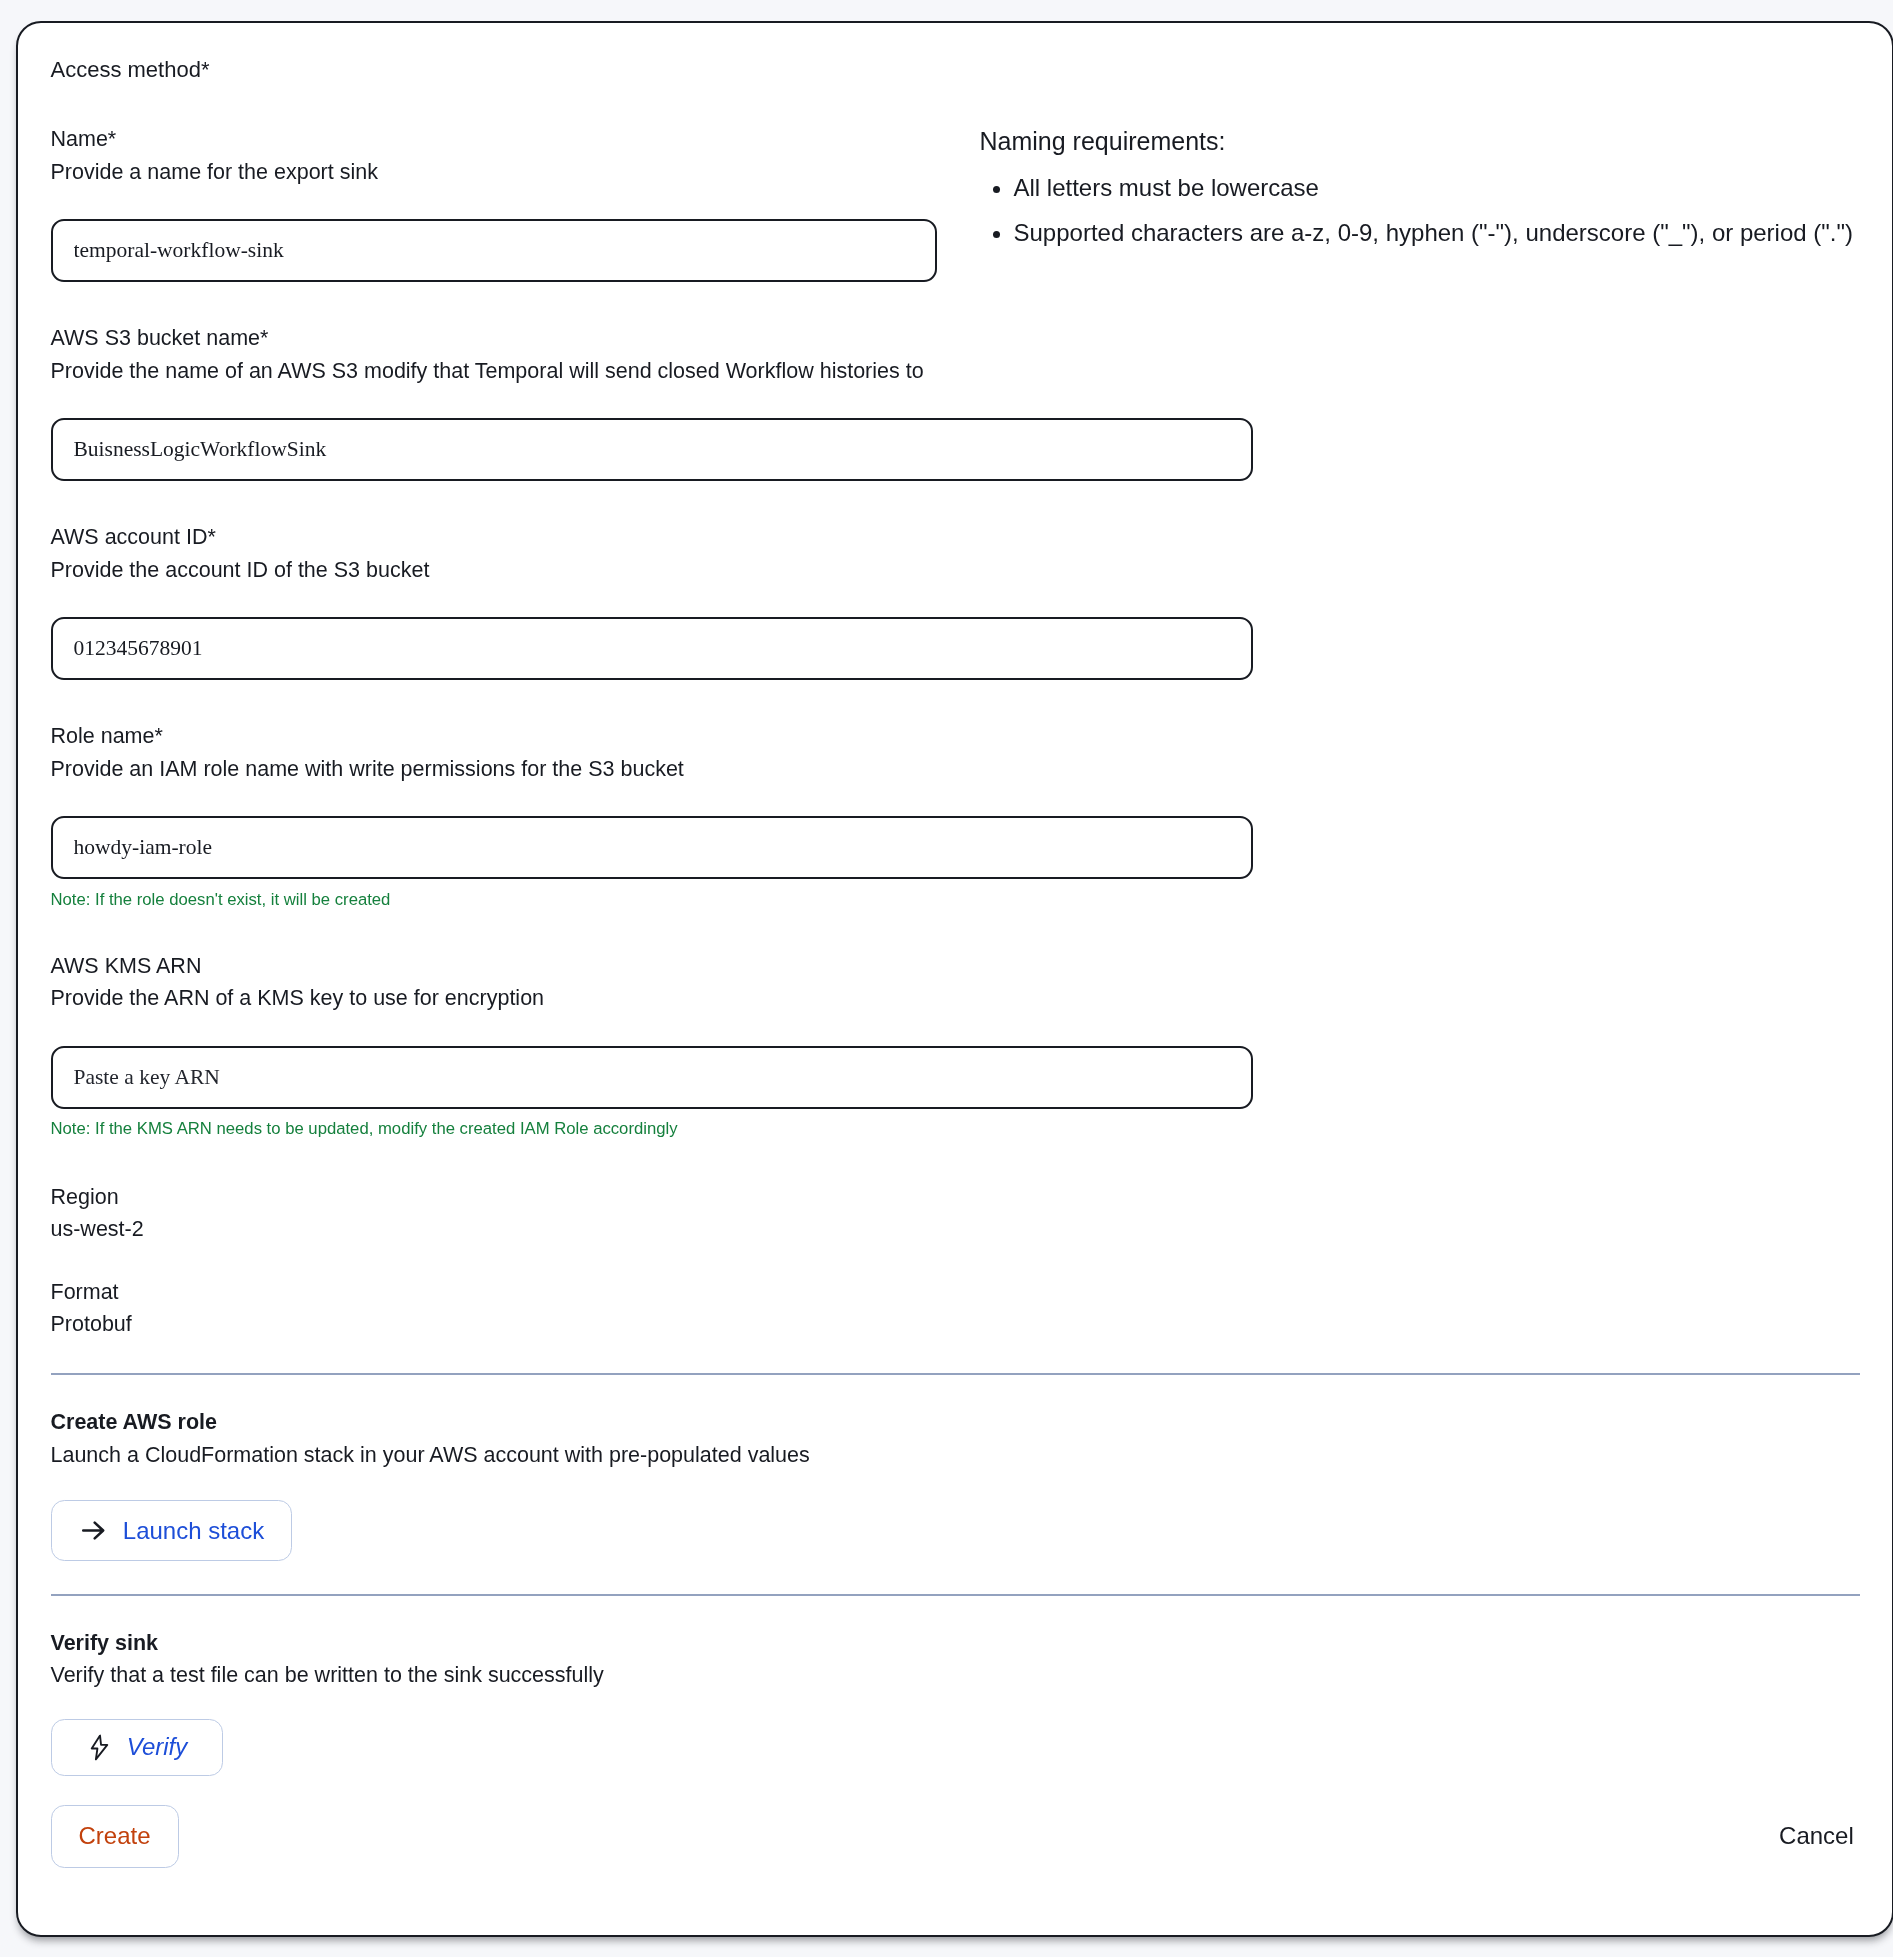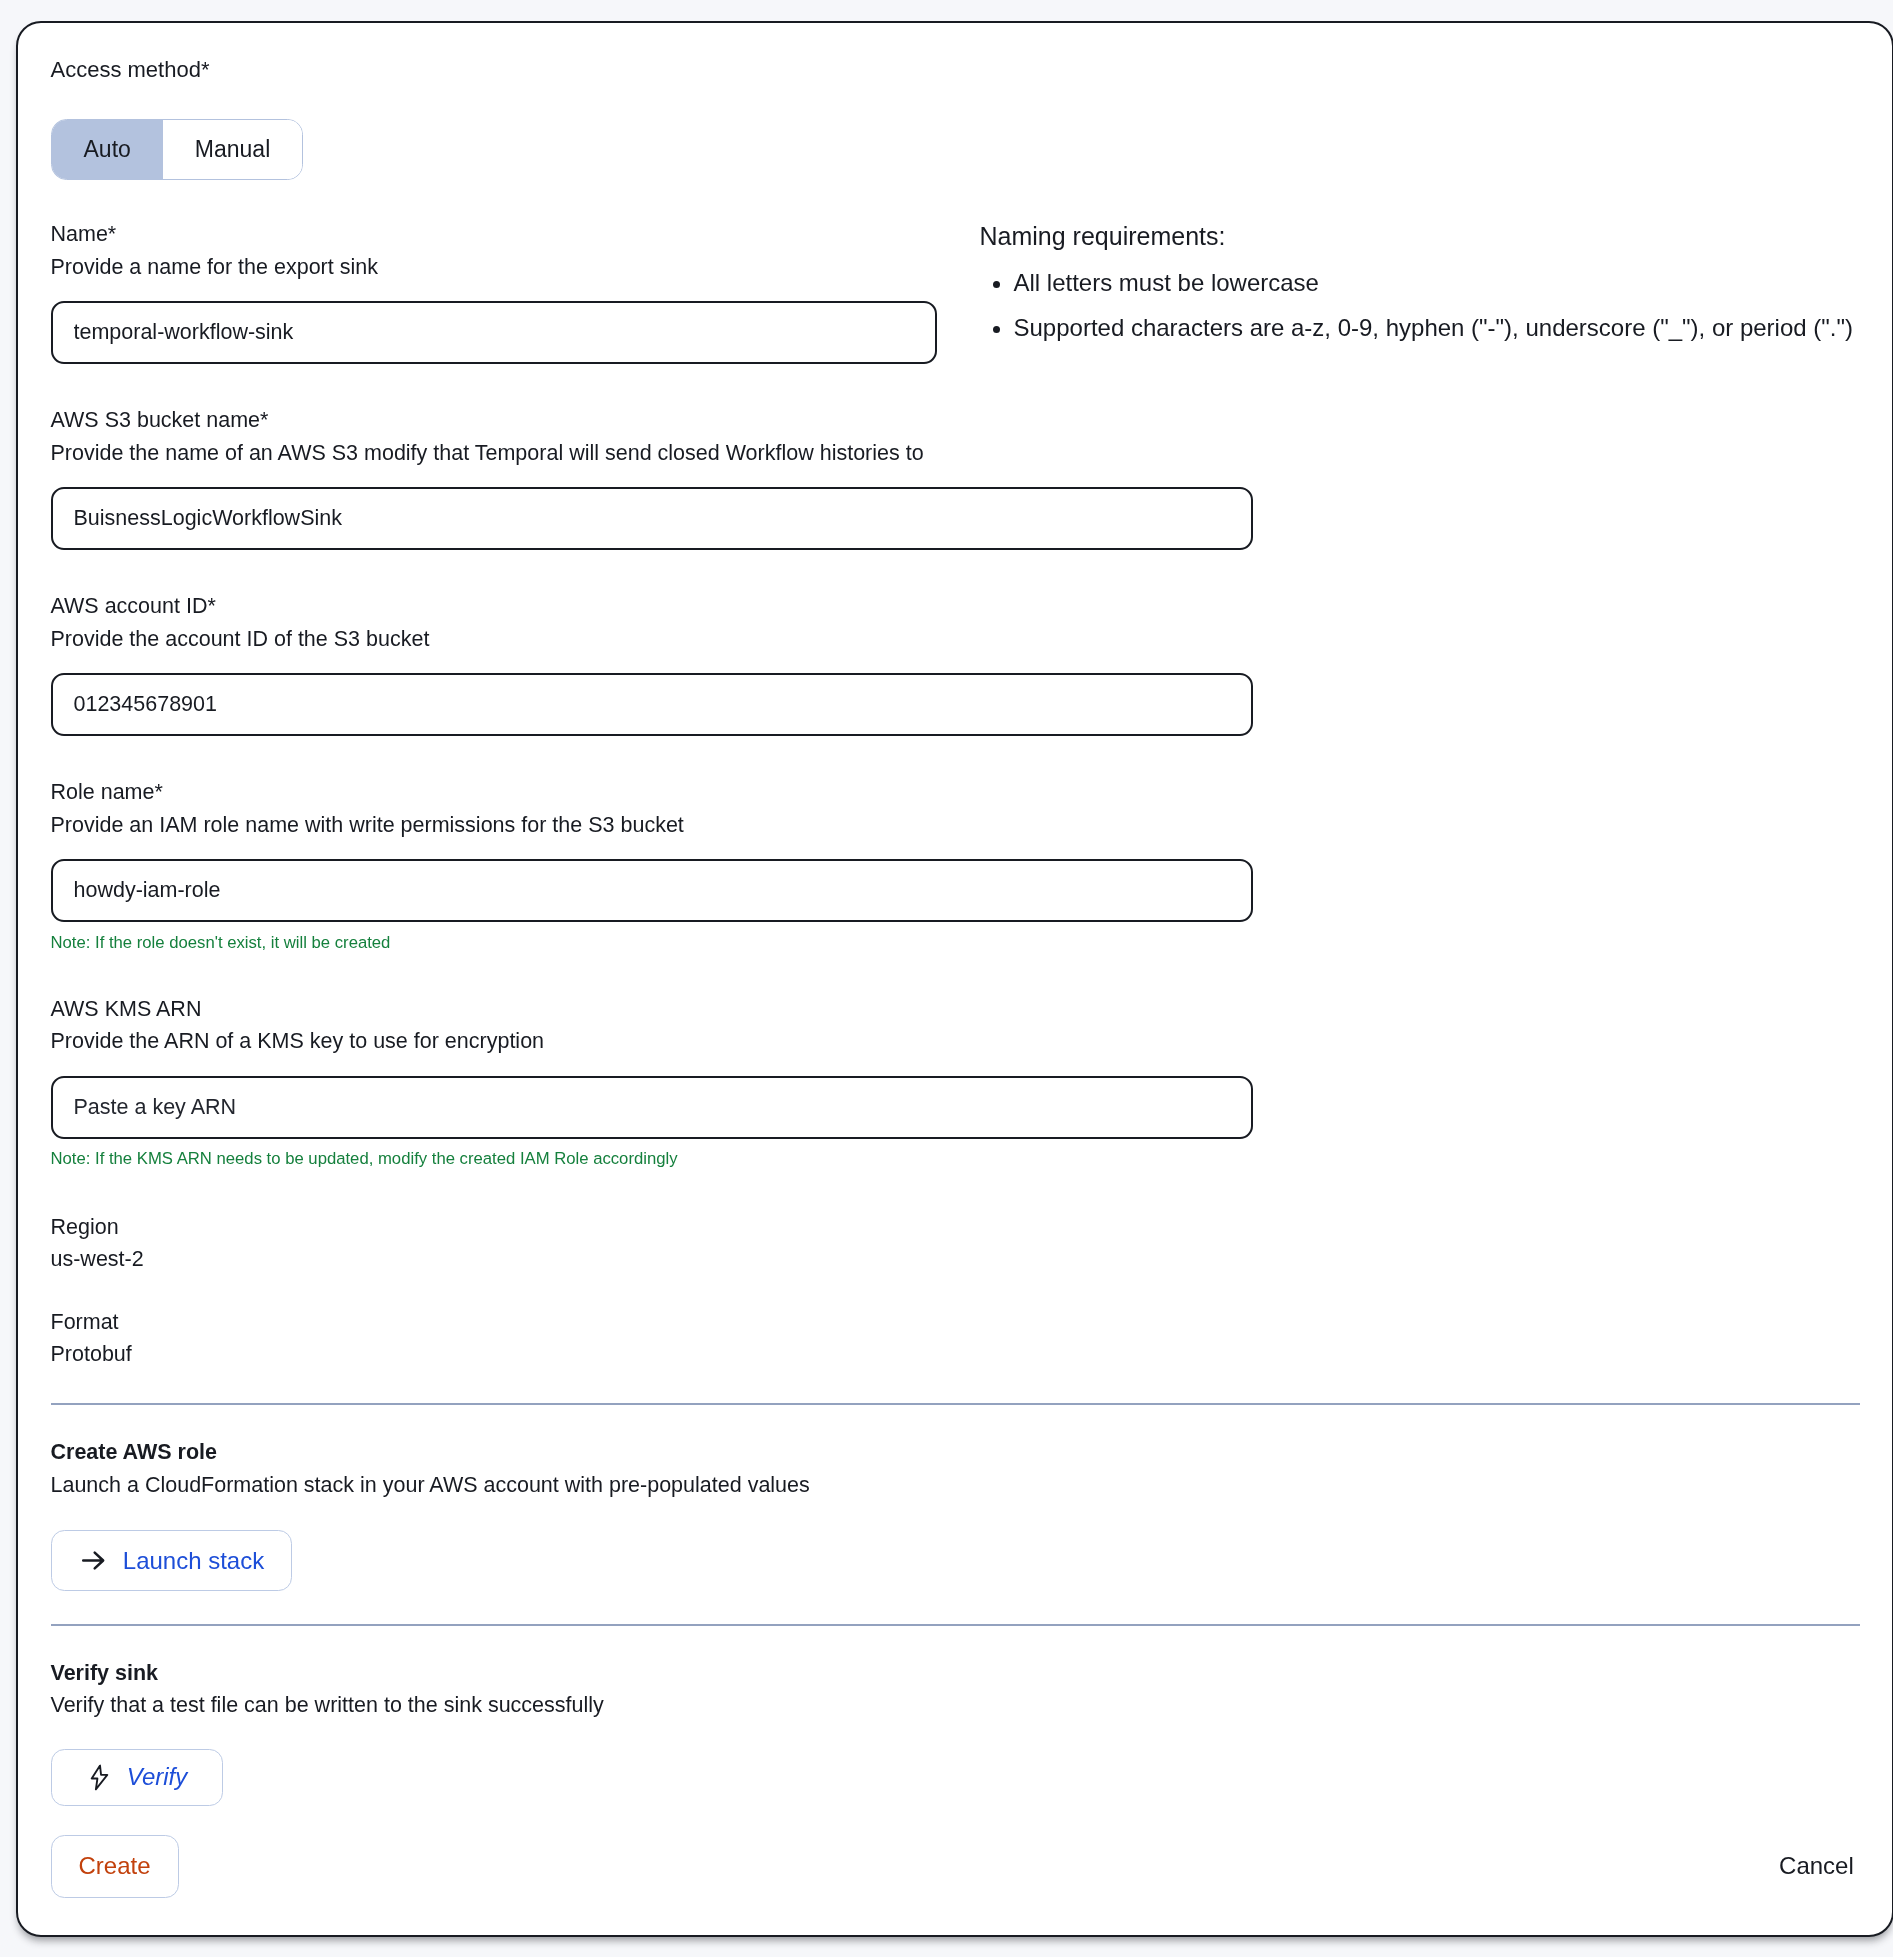--- a/index.html
+++ b/index.html
@@ -46,26 +46,26 @@
   .toggle-opt:first-child.selected { border-radius:13.4px 0 0 13.4px; }
 
   .name-row { display:flex; margin-top:38px; }
   .name-col { width:886px; flex:none; }
   .req-col  { margin-left:43px; width:889px; flex:none; }
 
   .field-label { font-size:21.5px; line-height:32.5px; }
   .field-desc  { font-size:21.5px; line-height:32.5px; }
   .text-input {
     display:block;
-    margin-top:18px;
+    margin-top:31px;
     width:100%;
     height:63px;
     border:2.4px solid #181b22;
     border-radius:13px;
-    font-family:Liberation Sans, sans-serif;
+    font-family:Liberation Serif, serif;
     font-size:21.5px;
     color:#181b22;
     padding:0 21px;
     background:#ffffff;
     outline:none;
   }
   .text-input::placeholder { color:#23262e; opacity:1; }
   .wide { width:1202px; }
   .note { font-size:16.7px; line-height:21px; margin-top:9.6px; color:#15803d; }
 
@@ -119,24 +119,20 @@
   }
   .cancel-link { font-size:24px; color:#181b22; cursor:pointer; }
 </style>
 </head>
 <body>
 
 <div class="card">
 
   <div class="section-label">Access method*</div>
 
-  <div class="toggle">
-    <div class="toggle-opt selected">Auto</div>
-    <div class="toggle-opt">Manual</div>
-  </div>
 
   <div class="name-row">
     <div class="name-col">
       <div class="field-label">Name*</div>
       <div class="field-desc">Provide a name for the export sink</div>
       <input type="text" class="text-input" value="temporal-workflow-sink" style="">
     </div>
     <div class="req-col">
       <div class="req-title">Naming requirements:</div>
       <ul class="req-list">

